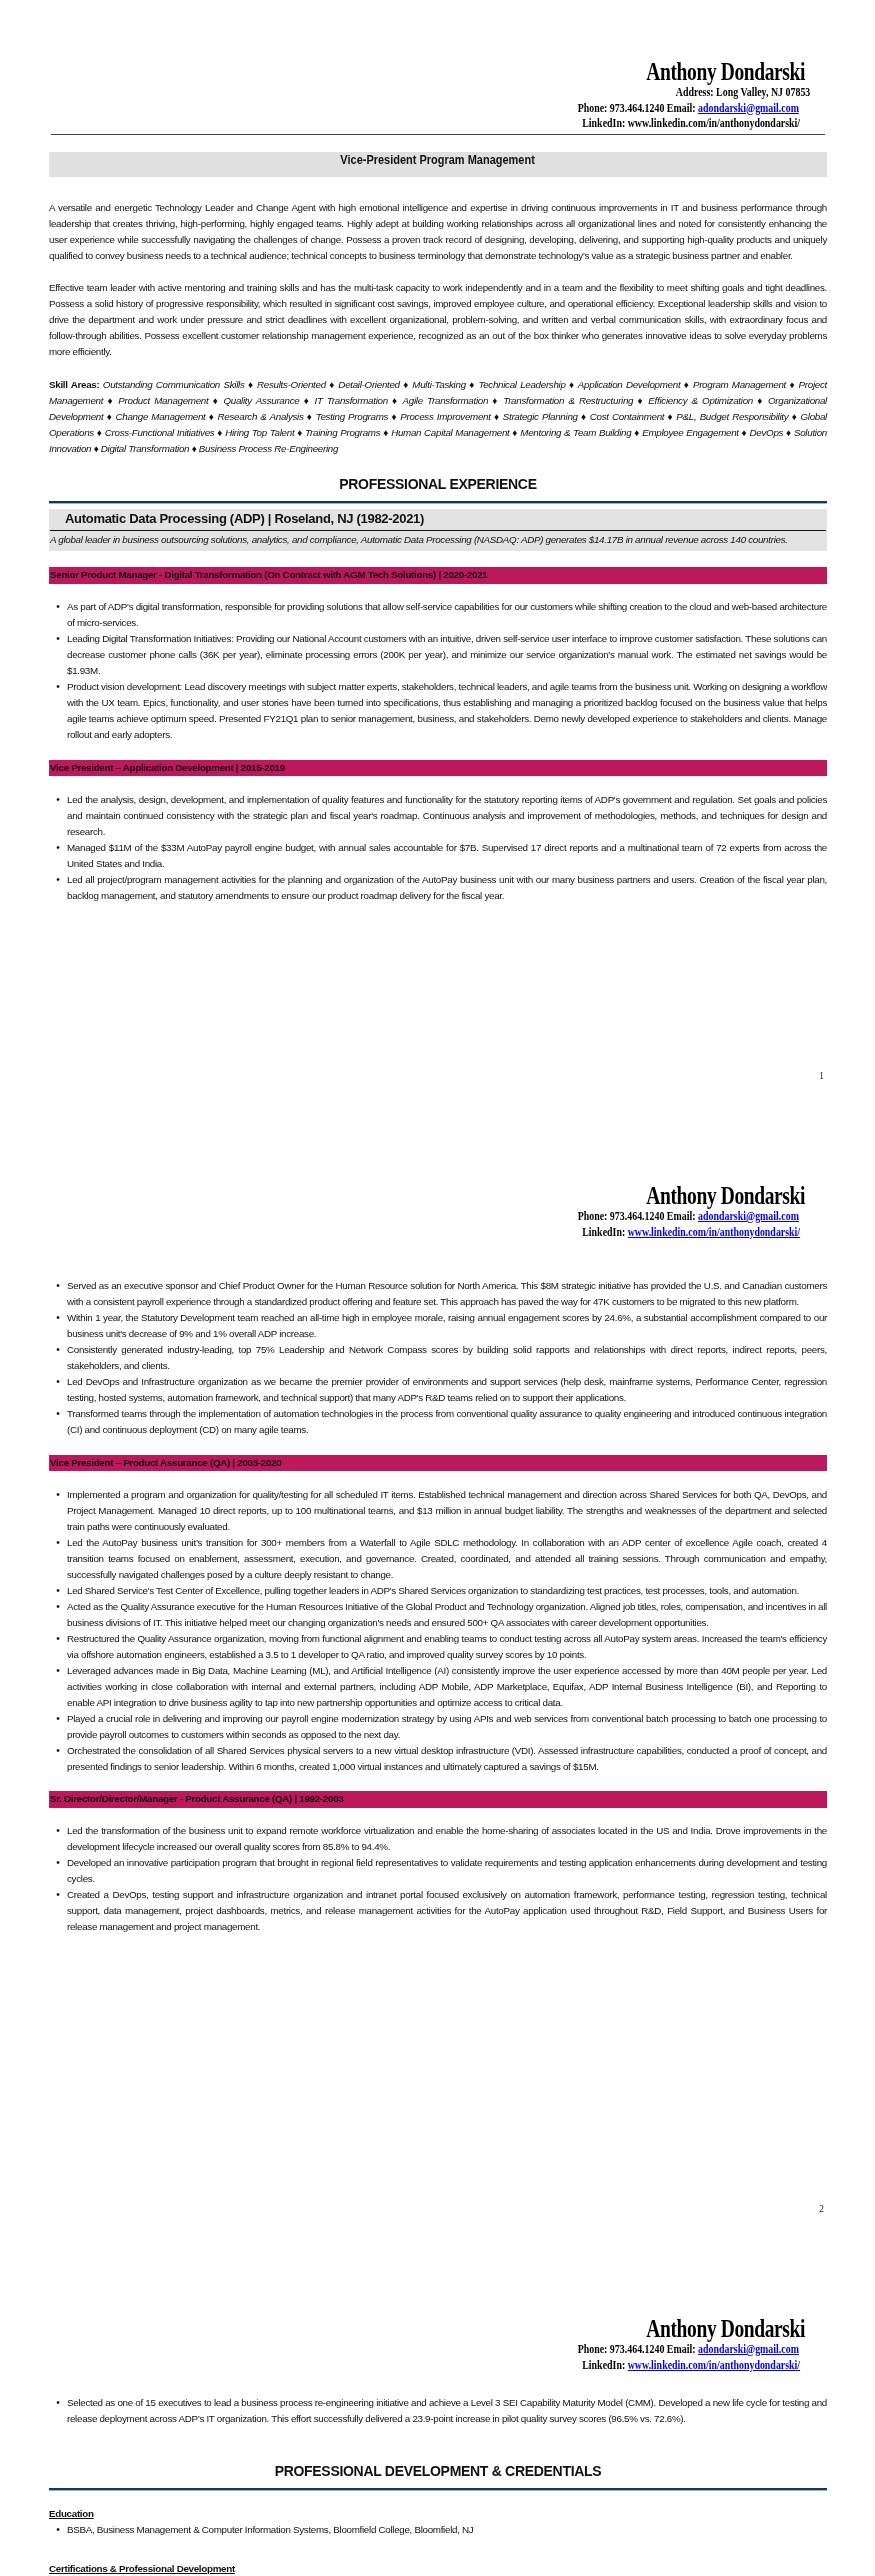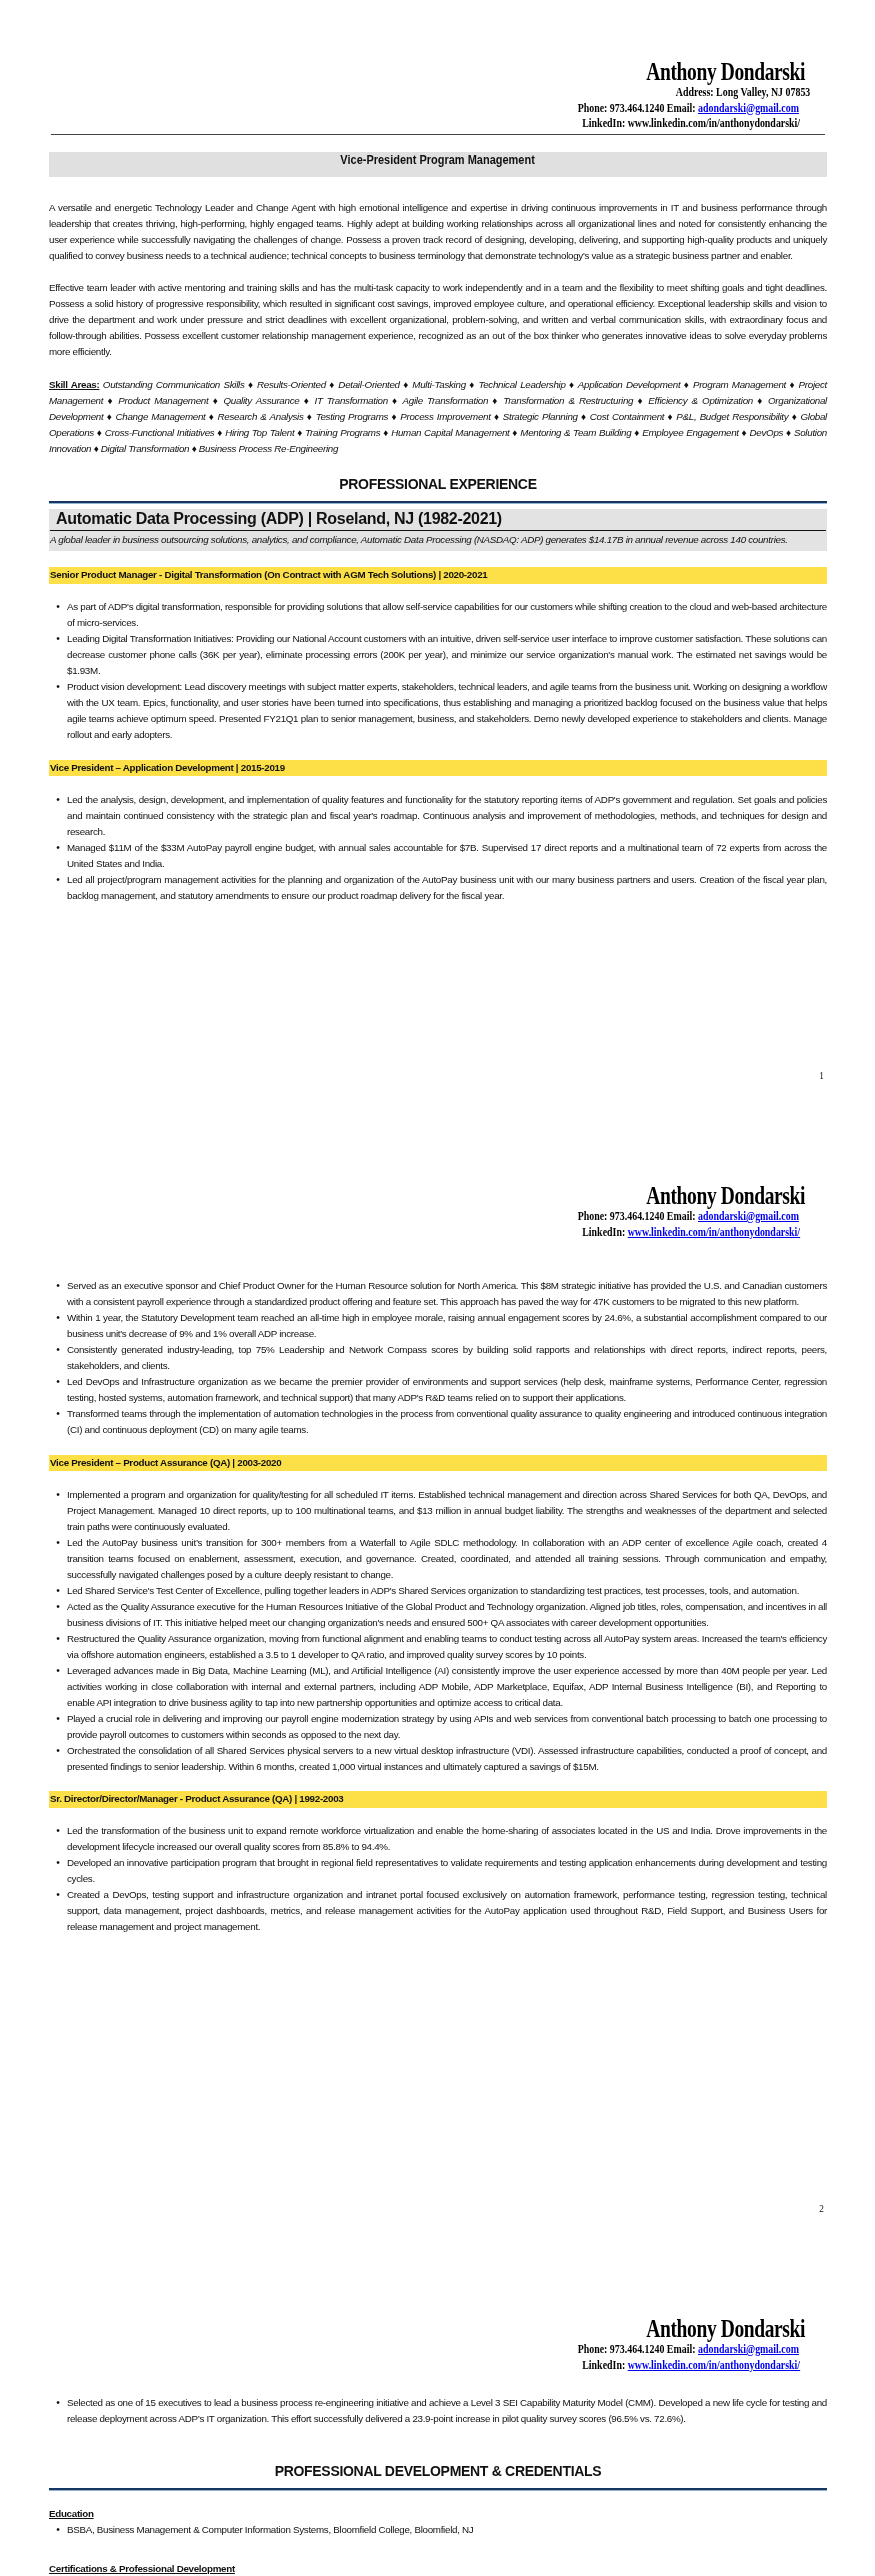--- a/index.html
+++ b/index.html
@@ -11,28 +11,28 @@
   .hdr a { color: #0000ee; text-decoration: underline; }
   .p1 .hdr { padding-top: 58px; }
   .p2 .hdr, .p3 .hdr { padding-top: 49px; }
   .rule-grey { height: 1px; background: #444; margin: 2.1px 2.1px 0 2.1px; }
   .title-bar { background: #e0e0e0; margin: 17.5px 0 0 0; height: 25px; display: flex; justify-content: center; font-size: 13.4px; font-weight: bold; }
   .title-bar span { transform: scaleX(0.82); display: inline-block; }
   .body-text { font-size: 9.8px; line-height: 16px; text-align: justify; }
   .cond { font-stretch: condensed; letter-spacing: -0.3px; }
   .para { margin: 13.4px 0 0 0; }
   .skills { margin-top: 17.5px; font-style: italic; }
-  .skills .lbl { font-style: normal; font-weight: bold; text-decoration: underline; }
+  .skills .lbl { font-style: normal; font-weight: bold; }
   .section-head { text-align: center; font-weight: bold; font-size: 14px; margin-top: 18.5px; letter-spacing: -0.3px; }
   .blue-rule { height: 2.6px; background: #17365d; border-bottom: 0.5px solid #95b3d7; margin-top: 9.3px; }
   .company-bar { background: #e3e3e3; margin-top: 4.6px; }
-  .company-bar .cname { font-weight: bold; font-size: 16px; line-height: 20.6px; padding: 0 7px; letter-spacing: -0.3px; }
+  .company-bar .cname { font-weight: bold; font-size: 13px; line-height: 20.6px; padding: 0 16px; letter-spacing: -0.3px; }
   .company-bar .crule { height: 1.5px; background: #111; margin: 0 1px; }
   .company-bar .cdesc { font-style: italic; font-size: 9.8px; line-height: 16.5px; padding: 1px 1px 2.1px 1px; letter-spacing: -0.3px; }
-  .role-bar { background: #fde047; font-weight: bold; font-size: 9.8px; line-height: 16.5px; padding: 0 1px; margin-top: 16.5px; letter-spacing: -0.3px; }
+  .role-bar { background: #be185d; font-weight: bold; font-size: 9.8px; line-height: 16.5px; padding: 0 1px; margin-top: 16.5px; letter-spacing: -0.3px; }
   ul.bullets { list-style: none; margin: 15.5px 0 0 0; padding: 0; }
   ul.bullets li { position: relative; padding-left: 18px; font-size: 9.8px; line-height: 16px; text-align: justify; letter-spacing: -0.3px; }
   ul.bullets li::before { content: "\2022"; position: absolute; left: 7.2px; top: 0; font-size: 10.3px; }
   .page-num { position: absolute; right: 52px; font-family: "Liberation Serif", serif; font-size: 9.3px; }
   .p1 .page-num { top: 1071px; }
   .p2 .page-num { top: 1071px; }
   .sub-h { font-weight: bold; font-size: 9.8px; text-decoration: underline; margin-top: 15.5px; letter-spacing: -0.3px; }
   ul.tight { margin-top: 2.1px; }
   ul.tight li { line-height: 17px; }
   .p2 ul.first { margin-top: 38px; }

